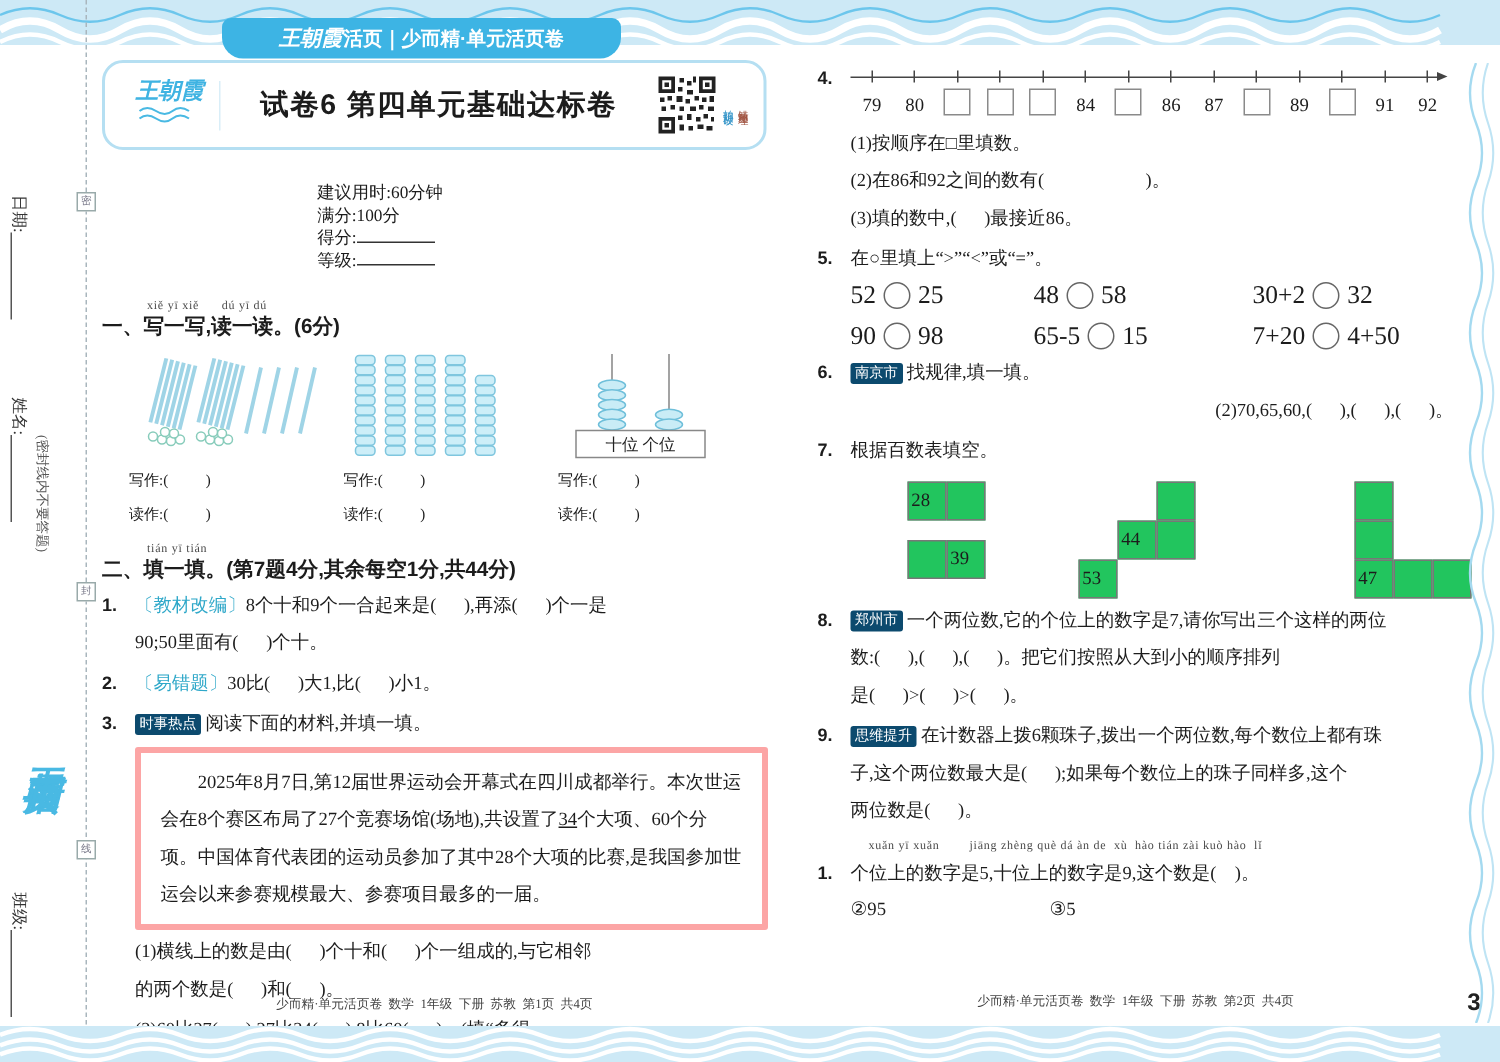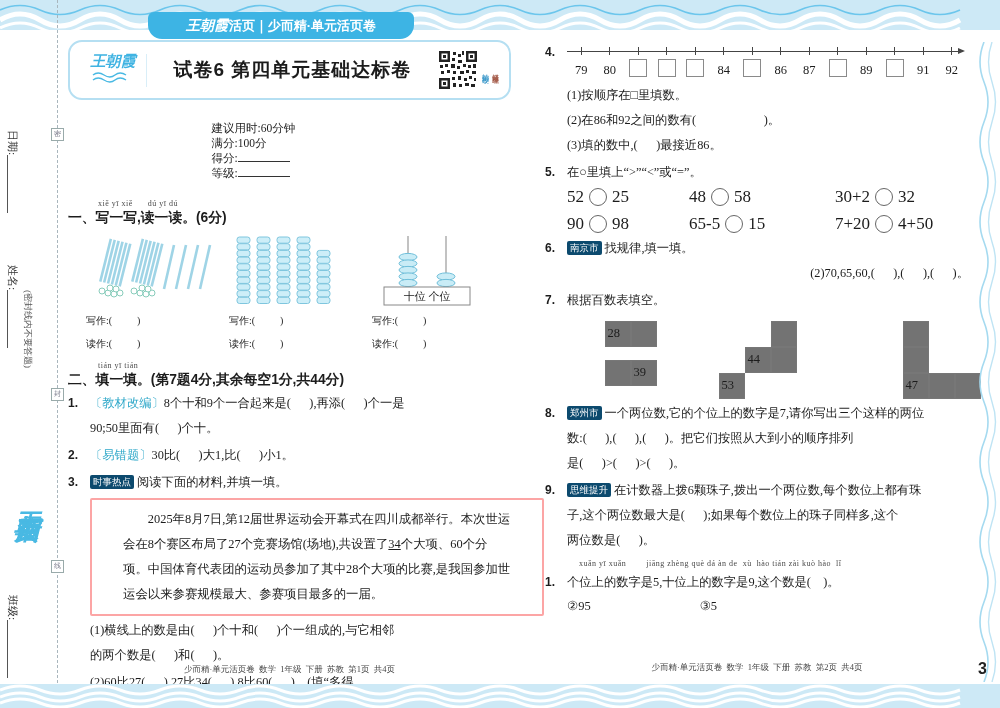--- a/index.html
+++ b/index.html
@@ -55,42 +55,42 @@
   .tagb{color:#2fa8c9;}
   .tagf{display:inline-block;background:#0c4a6e;color:#fff;font-size:9.5px;line-height:14px;
         padding:0 3px;border-radius:2px;vertical-align:1px;margin-right:3px;
         font-family:"Liberation Sans",sans-serif;}
   
   .figrow{display:flex;margin:6px 0 0 18px;gap:4px;}
   .figcol{width:140px;}
   .figcol .pic{height:76px;display:flex;}
   .figcol .wl{font-size:10px;line-height:23px;white-space:pre;}
   
-  .matbox{margin:3px 0 0 22px;width:388px;border:2px solid #fca5a5;border-radius:2px;
-          padding:7px 31px;font-size:12.4px;line-height:25px;text-indent:2em;}
+  .matbox{margin:3px 0 0 22px;width:388px;border:4px solid #fca5a5;border-radius:2px;
+          padding:7px 13px;font-size:12.4px;line-height:25px;text-indent:2em;}
   .matbox .u{text-decoration:underline;}
   
   .nlwrap{position:relative;width:400px;margin-top:3px;}
   .nlline{position:absolute;left:0;right:8px;top:8px;border-top:1.3px solid #444;}
   .nlarrow{position:absolute;right:2px;top:5.2px;width:0;height:0;border-left:7px solid #444;
            border-top:3.5px solid transparent;border-bottom:3.5px solid transparent;}
   .nlcells{display:flex;position:relative;}
   .nlc{width:28.5px;text-align:center;}
   .nlc .tick{width:1.3px;height:8px;background:#444;margin:4px auto 0;}
   .nlc .num{font-size:12.5px;margin-top:3px;}
   .nlc .fbox{width:16px;height:16px;border:1px solid #8a8a8a;margin:4px auto 0;}
   
   .cmpgrid{display:grid;grid-template-columns:122px 146px 156px;row-gap:7px;margin:2px 0 0 22px;}
   .cmp{display:flex;align-items:center;font-size:17px;white-space:pre;}
   .ccirc{width:16px;height:16px;border:1px solid #666;border-radius:50%;margin:0 5px;flex-shrink:0;}
   
   .gridsrow{display:flex;margin:8px 0 2px 40px;gap:0;}
   .hgrid{display:grid;}
   .hc{width:26px;height:26px;box-sizing:border-box;font-size:12.5px;padding:4px 0 0 2px;}
-  .hc.v{border:1px solid #777;margin:-0.5px;background:#737373;}
+  .hc.v{border:1px solid #777;margin:-0.5px;background:#22c55e;}
   .hc.h{visibility:hidden;}
   
   .opts{display:flex;margin:0 0 0 22px;font-size:12.5px;line-height:22px;}
   .opts span{width:33%;}
 </style>
 </head>
 <body>
 
 <svg class="abs band-top" width="1000" height="34">
   <rect x="0" y="0" width="1000" height="30" fill="#cde9f6"></rect>

